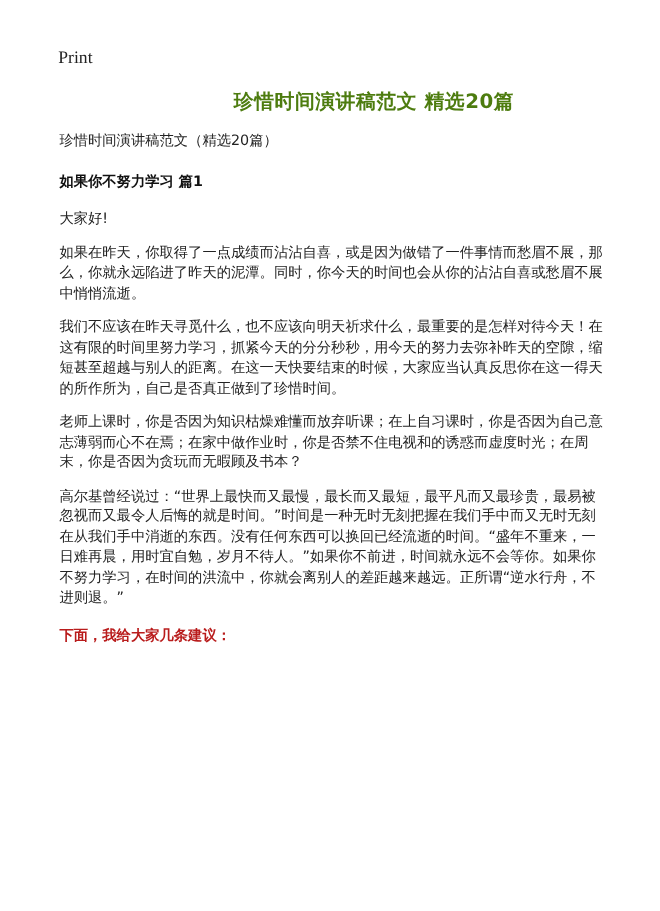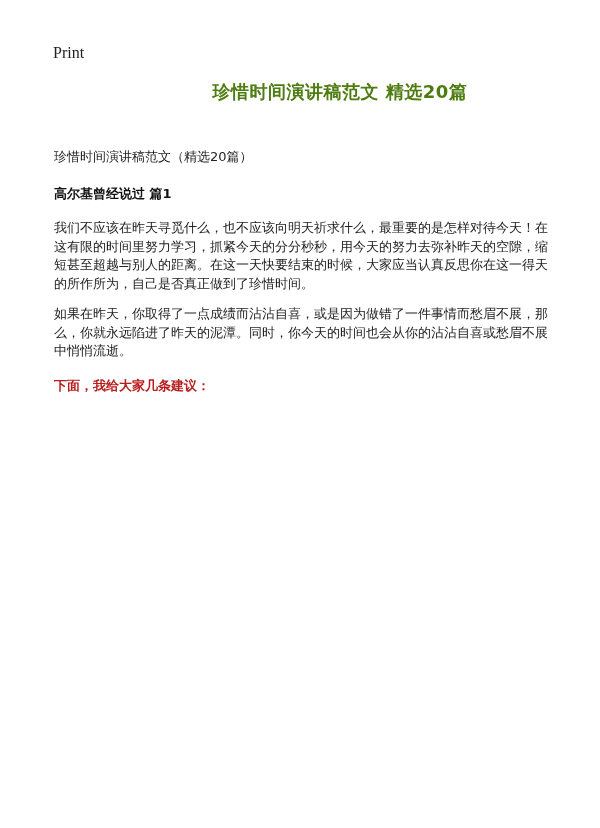--- a/index.html
+++ b/index.html
@@ -13,35 +13,38 @@
     position: absolute; left: 0; width: 600px; top: 80px;
     text-align: center;
     font-family: "DejaVu Sans", "Liberation Sans", sans-serif;
     font-size: 18px; font-weight: bold; color: #4d7c0f;
     letter-spacing: 0.5px;
     padding-left: 40px;
   }
   .content {
     position: absolute; left: 54px; top: 120px; width: 500px;
     font-family: "DejaVu Sans", "Liberation Sans", sans-serif;
-    font-size: 13px; line-height: 18.5px; color: #222; margin-top: 28px;
+    font-size: 13px; line-height: 18.5px; color: #222;
   }
   .content p { margin: 0 0 12px 0; }
   .content p.subtitle { margin-bottom: 14px; }
   .content h2 {
     font-size: 13px; font-weight: bold; margin: 18px 0 16px 0; color: #111;
   }
   .content p.bold { font-weight: bold; color: #b91c1c; margin-top: 16px; }
 </style>
 </head>
 <body>
 
 <div class="print-link">Print</div>
 
 <div class="title">珍惜时间演讲稿范文 精选20篇</div>
 
 <div class="content">
   <p class="subtitle">珍惜时间演讲稿范文（精选20篇）</p>
-  <h2>高尔基曾经说过 篇1</h2>
+  <h2>如果你不努力学习 篇1</h2>
+  <p>大家好!</p>
+  <p>如果在昨天，你取得了一点成绩而沾沾自喜，或是因为做错了一件事情而愁眉不展，那么，你就永远陷进了昨天的泥潭。同时，你今天的时间也会从你的沾沾自喜或愁眉不展中悄悄流逝。</p>
   <p>我们不应该在昨天寻觅什么，也不应该向明天祈求什么，最重要的是怎样对待今天！在这有限的时间里努力学习，抓紧今天的分分秒秒，用今天的努力去弥补昨天的空隙，缩短甚至超越与别人的距离。在这一天快要结束的时候，大家应当认真反思你在这一得天的所作所为，自己是否真正做到了珍惜时间。</p>
-  <p>如果在昨天，你取得了一点成绩而沾沾自喜，或是因为做错了一件事情而愁眉不展，那么，你就永远陷进了昨天的泥潭。同时，你今天的时间也会从你的沾沾自喜或愁眉不展中悄悄流逝。</p>
+  <p>老师上课时，你是否因为知识枯燥难懂而放弃听课；在上自习课时，你是否因为自己意志薄弱而心不在焉；在家中做作业时，你是否禁不住电视和的诱惑而虚度时光；在周末，你是否因为贪玩而无暇顾及书本？</p>
+  <p>高尔基曾经说过：“世界上最快而又最慢，最长而又最短，最平凡而又最珍贵，最易被忽视而又最令人后悔的就是时间。”时间是一种无时无刻把握在我们手中而又无时无刻在从我们手中消逝的东西。没有任何东西可以换回已经流逝的时间。“盛年不重来，一日难再晨，用时宜自勉，岁月不待人。”如果你不前进，时间就永远不会等你。如果你不努力学习，在时间的洪流中，你就会离别人的差距越来越远。正所谓“逆水行舟，不进则退。”</p>
   <p class="bold">下面，我给大家几条建议：</p>
 </div>
 
 </body></html>

